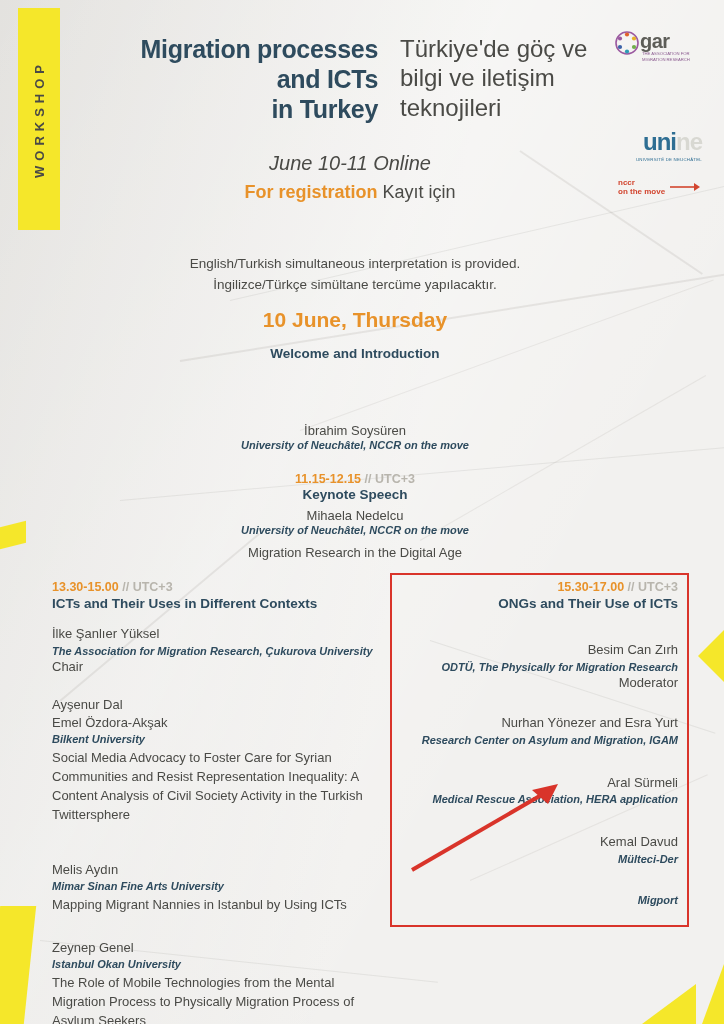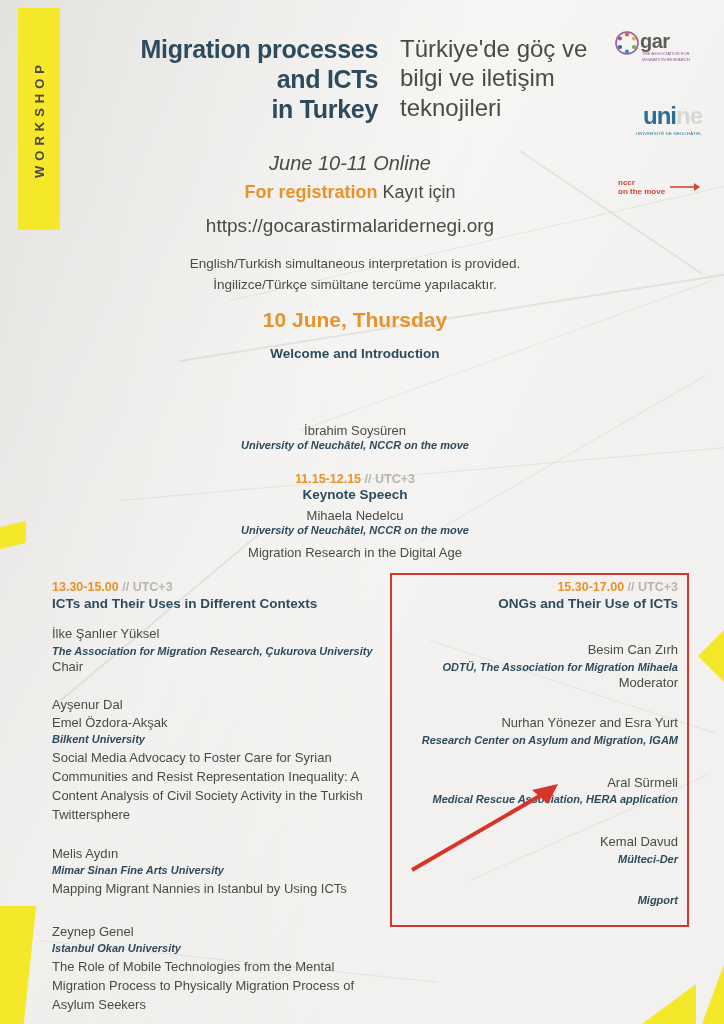--- a/index.html
+++ b/index.html
@@ -192,20 +192,21 @@
     position: absolute;
     right: 22px; top: 102px;
     width: 84px; height: 34px;
     text-align: right;
   }
   .logo-unine .uni {
     font-size: 24px;
     font-weight: 700;
     color: #2e6e93;
     letter-spacing: -1px;
+    margin-top: 26px;
   }
   .logo-unine .uni .ne { color: #d8d8d2; }
   .logo-unine .sub {
     font-size: 4.4px;
     color: #2e6e93;
     letter-spacing: 0.2px;
     margin-top: 1px;
   }
   .logo-nccr {
     position: absolute;
@@ -343,21 +344,20 @@
     <div>Türkiye'de göç ve</div>
     <div>bilgi ve iletişim</div>
     <div>teknojileri</div>
   </div>
 
   <div class="dateline">June 10-11 Online</div>
   <div class="reg-line">
     <span class="reg-en">For registration</span>
     <span class="reg-tr">Kayıt için</span>
   </div>
-  <div class="url">https://gocarastirmalaridernegi.org</div>
   <div class="interp">
     <div>English/Turkish simultaneous interpretation is provided.</div>
     <div>İngilizce/Türkçe simültane tercüme yapılacaktır.</div>
   </div>
 
   <div class="logo-gar">
     <svg class="dot" viewBox="0 0 26 26">
       <circle cx="13" cy="13" r="11" fill="none" stroke="#9b5aa0" stroke-width="1.6"></circle>
       <circle cx="13" cy="4.5" r="2.1" fill="#e0622c"></circle>
       <circle cx="20" cy="8.5" r="2.1" fill="#e8b12a"></circle>
@@ -426,21 +426,21 @@
       <div class="role">Chair</div>
     </div>
 
     <div class="entry" style="margin-top:22px;">
       <div class="nm" style="white-space:pre-line;">Ayşenur Dal
 Emel Özdora-Akşak</div>
       <div class="af">Bilkent University</div>
       <div class="talk">Social Media Advocacy to Foster Care for Syrian Communities and Resist Representation Inequality: A Content Analysis of Civil Society Activity in the Turkish Twittersphere</div>
     </div>
 
-    <div class="entry" style="margin-top:20px;">
+    <div class="entry" style="margin-top:36px;">
       <div class="nm">Melis Aydın</div>
       <div class="af">Mimar Sinan Fine Arts University</div>
       <div class="talk">Mapping Migrant Nannies in Istanbul by Using ICTs</div>
     </div>
 
     <div class="entry" style="margin-top:24px;">
       <div class="nm">Zeynep Genel</div>
       <div class="af">Istanbul Okan University</div>
       <div class="talk">The Role of Mobile Technologies from the Mental Migration Process to Physically Migration Process of Asylum Seekers</div>
     </div>
@@ -451,21 +451,21 @@
       <div class="time">
         <span>15.30-17.00</span>
         <span class="tz">//</span>
         <span class="tz">UTC+3</span>
       </div>
       <div class="ttl">ONGs and Their Use of ICTs</div>
     </div>
 
     <div class="entry" style="margin-top:30px;">
       <div class="nm">Besim Can Zırh</div>
-      <div class="af">ODTÜ, The Association for Migration Mihaela</div>
+      <div class="af">ODTÜ, The Physically for Migration Research</div>
       <div class="role">Moderator</div>
     </div>
 
     <div class="entry" style="margin-top:24px;">
       <div class="nm">Nurhan Yönezer and Esra Yurt</div>
       <div class="af">Research Center on Asylum and Migration, IGAM</div>
     </div>
 
     <div class="entry" style="margin-top:26px;">
       <div class="nm">Aral Sürmeli</div>

